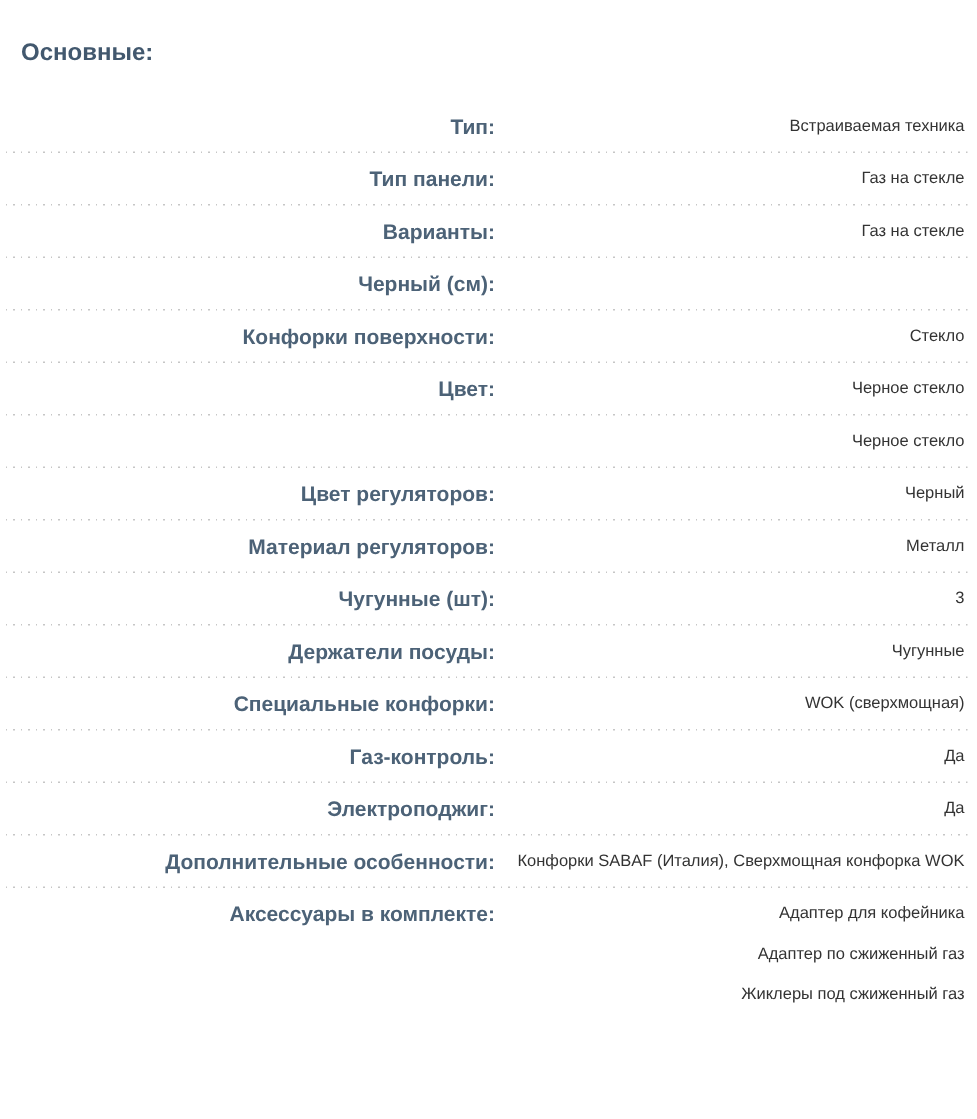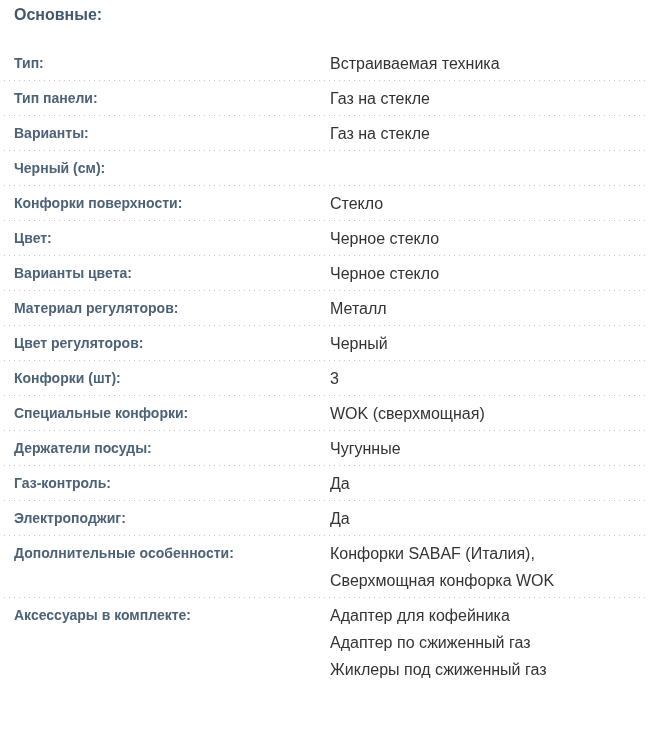--- a/index.html
+++ b/index.html
@@ -9,30 +9,31 @@
     --sep:#c6c6c6;
     --bg:#ffffff;
   }
   html,body{margin:0;padding:0;background:var(--bg);}
   body{
     width:651px;
     font-family:"Liberation Sans", sans-serif;
     -webkit-font-smoothing:antialiased;
   }
   .spec-block{
-    padding:6px 0 6px 0;
+    padding:27px 0 6px 0;
   }
   h2.section-title{
     margin:0 0 22px 14px;
     font-size:16px;
     font-weight:bold;
     color:var(--heading);
   }
   .rows{
     margin:0 6px 0 4px; 
+    text-align:right;
   }
   .row{
     position:relative;
     display:flex;
     align-items:flex-start;
     padding:4px 0 4px 10px; 
   }
   .row:not(:last-child)::after{
     content:"";
     position:absolute;
@@ -43,21 +44,21 @@
   }
   .label{
     flex:0 0 316px;
     font-size:14px;
     font-weight:bold;
     color:var(--label);
     line-height:27px;
   }
   .value{
     flex:1 1 auto;
-    font-size:16px;
+    font-size:11px;
     color:var(--value);
     line-height:27px;
     padding-right:2px;
   }
 </style>
 </head>
 <body>
 
 <div class="spec-block">
   <h2 class="section-title">Основные:</h2>
@@ -96,58 +97,57 @@
   </div>
 
   <div class="row">
     <div class="label">Цвет:</div>
     <div class="value">
           <div>Черное стекло</div>
         </div>
   </div>
 
   <div class="row">
-    <div class="label">Варианты цвета:</div>
     <div class="value">
           <div>Черное стекло</div>
+        </div>
+  </div>
+
+  <div class="row">
+    <div class="label">Цвет регуляторов:</div>
+    <div class="value">
+          <div>Черный</div>
         </div>
   </div>
 
   <div class="row">
     <div class="label">Материал регуляторов:</div>
     <div class="value">
           <div>Металл</div>
         </div>
   </div>
 
   <div class="row">
-    <div class="label">Цвет регуляторов:</div>
+    <div class="label">Чугунные (шт):</div>
     <div class="value">
-          <div>Черный</div>
+          <div>3</div>
         </div>
   </div>
 
   <div class="row">
-    <div class="label">Конфорки (шт):</div>
+    <div class="label">Держатели посуды:</div>
     <div class="value">
-          <div>3</div>
+          <div>Чугунные</div>
         </div>
   </div>
 
   <div class="row">
     <div class="label">Специальные конфорки:</div>
     <div class="value">
           <div>WOK (сверхмощная)</div>
-        </div>
-  </div>
-
-  <div class="row">
-    <div class="label">Держатели посуды:</div>
-    <div class="value">
-          <div>Чугунные</div>
         </div>
   </div>
 
   <div class="row">
     <div class="label">Газ-контроль:</div>
     <div class="value">
           <div>Да</div>
         </div>
   </div>
 

